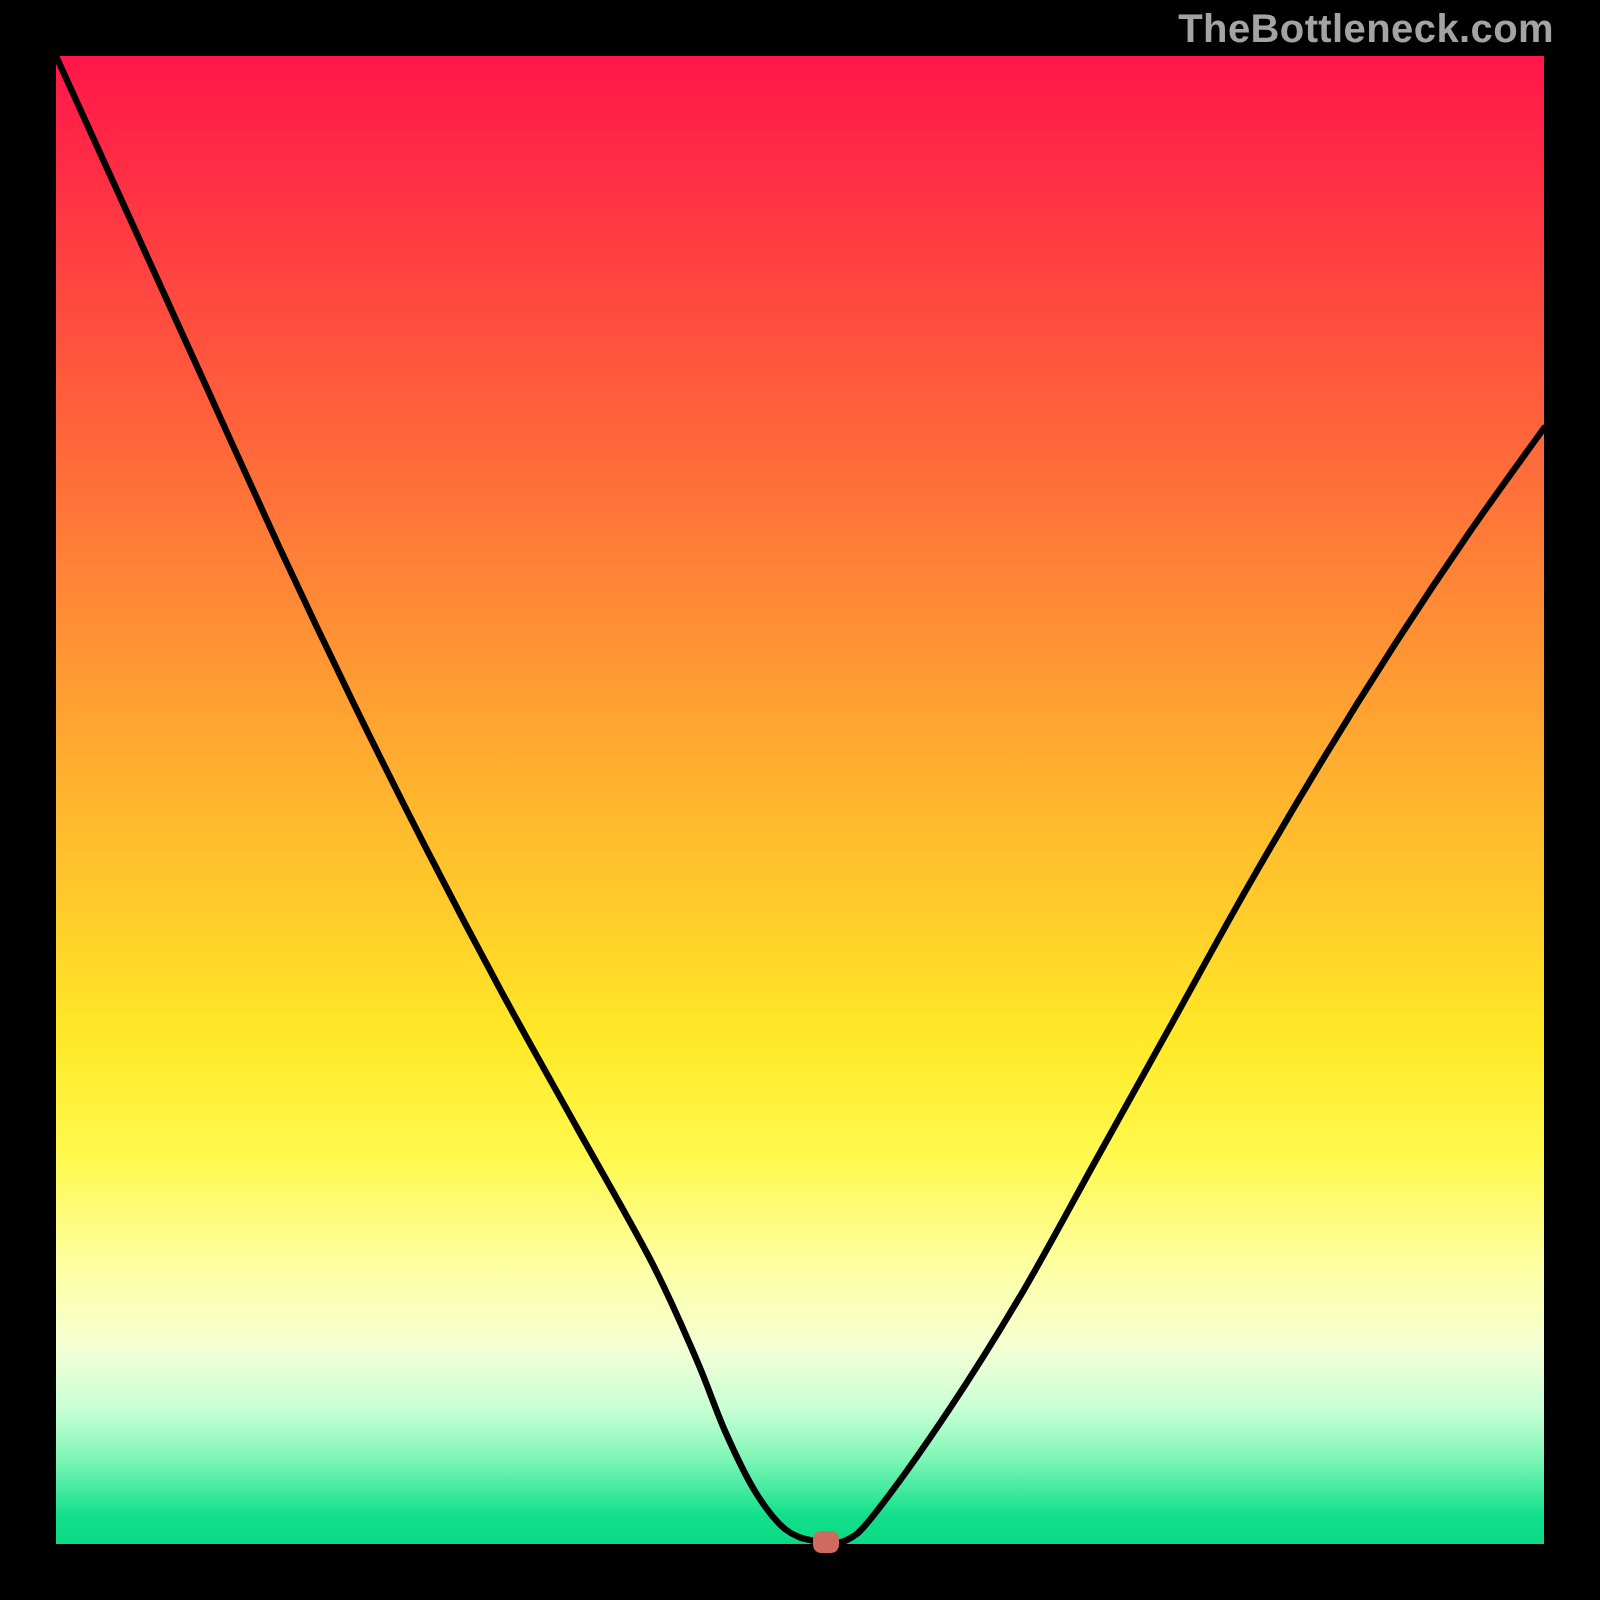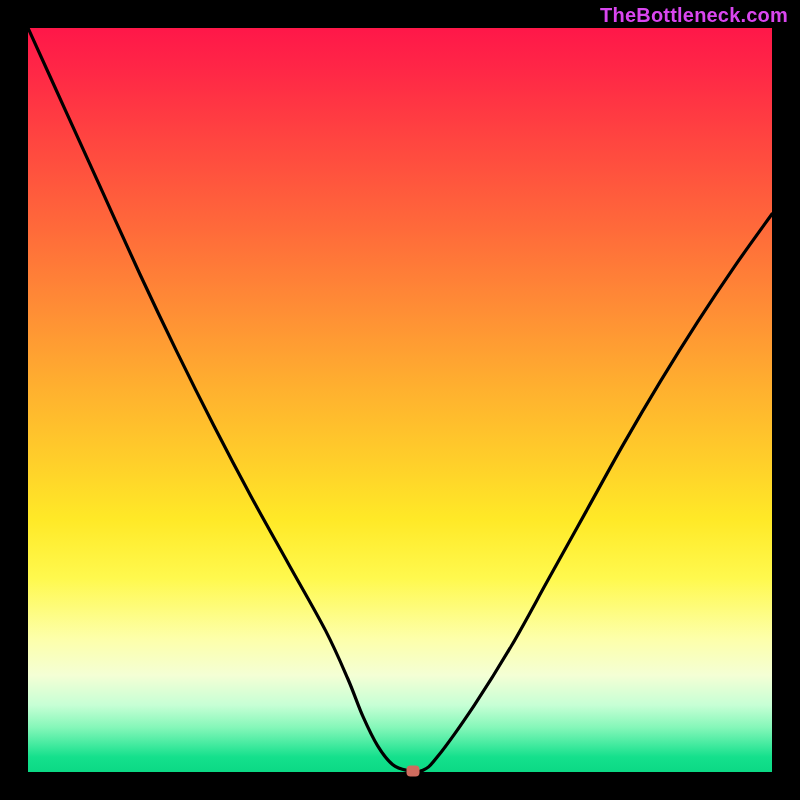--- a/index.html
+++ b/index.html
@@ -13,22 +13,22 @@
   }
   .frame {
     position: relative;
     width: 800px;
     height: 800px;
     background: #000;
   }
   .watermark {
     position: absolute;
     top: 4px;
-    right: 12px;
-    color: #d946ef;
+    right: 23px;
+    color: #a3a3a3;
     font-size: 20px;
     font-weight: 600;
     letter-spacing: 0.2px;
     z-index: 5;
   }
   .plot-bg {
     position: absolute;
     left: 28px;
     top: 28px;
     width: 744px;

